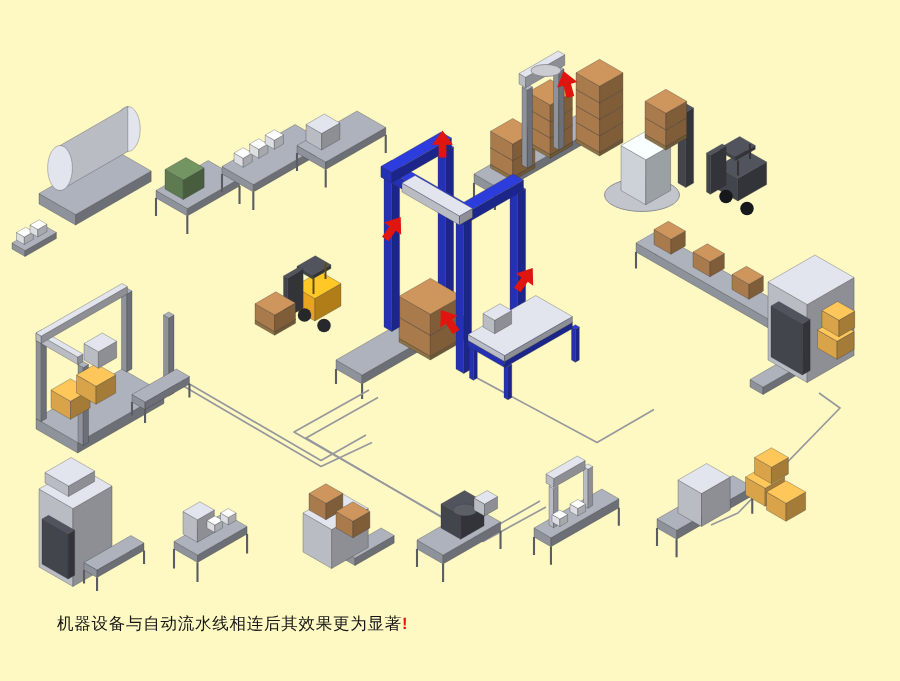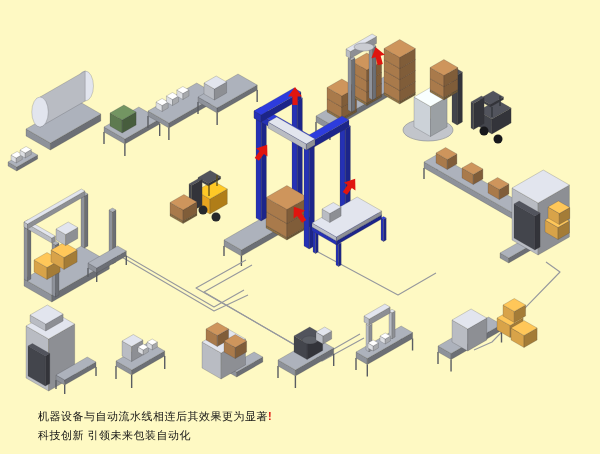--- a/index.html
+++ b/index.html
@@ -448,15 +448,14 @@
       <g>
         <path d="M-2.6,9 L2.6,9 L2.6,0.5 L7,0.5 L0,-9 L-7,0.5 L-2.6,0.5 Z" fill="#e0150f" transform="translate(378,56) rotate(-15)"></path>
         <path d="M-2.6,9 L2.6,9 L2.6,0.5 L7,0.5 L0,-9 L-7,0.5 L-2.6,0.5 Z" fill="#e0150f" transform="translate(262,152) rotate(35)"></path>
         <path d="M-2.6,9 L2.6,9 L2.6,0.5 L7,0.5 L0,-9 L-7,0.5 L-2.6,0.5 Z" fill="#e0150f" transform="translate(299,214) rotate(-35)"></path>
         <path d="M-2.6,9 L2.6,9 L2.6,0.5 L7,0.5 L0,-9 L-7,0.5 L-2.6,0.5 Z" fill="#e0150f" transform="translate(350,186) rotate(35)"></path>
         <path d="M-2.6,9 L2.6,9 L2.6,0.5 L7,0.5 L0,-9 L-7,0.5 L-2.6,0.5 Z" fill="#e0150f" transform="translate(295,96) rotate(0)"></path>
       </g>
     </svg>
   <div class="caption">
     <div class="cap-line"><span>机器设备与自动流水线相连后其效果更为显著</span><span class="mark" style="color: rgb(224, 21, 15);">!</span></div>
-    <div class="cap-line">科技创新 引领未来包装自动化</div>
   </div>
 </div>
 
 </body></html>

